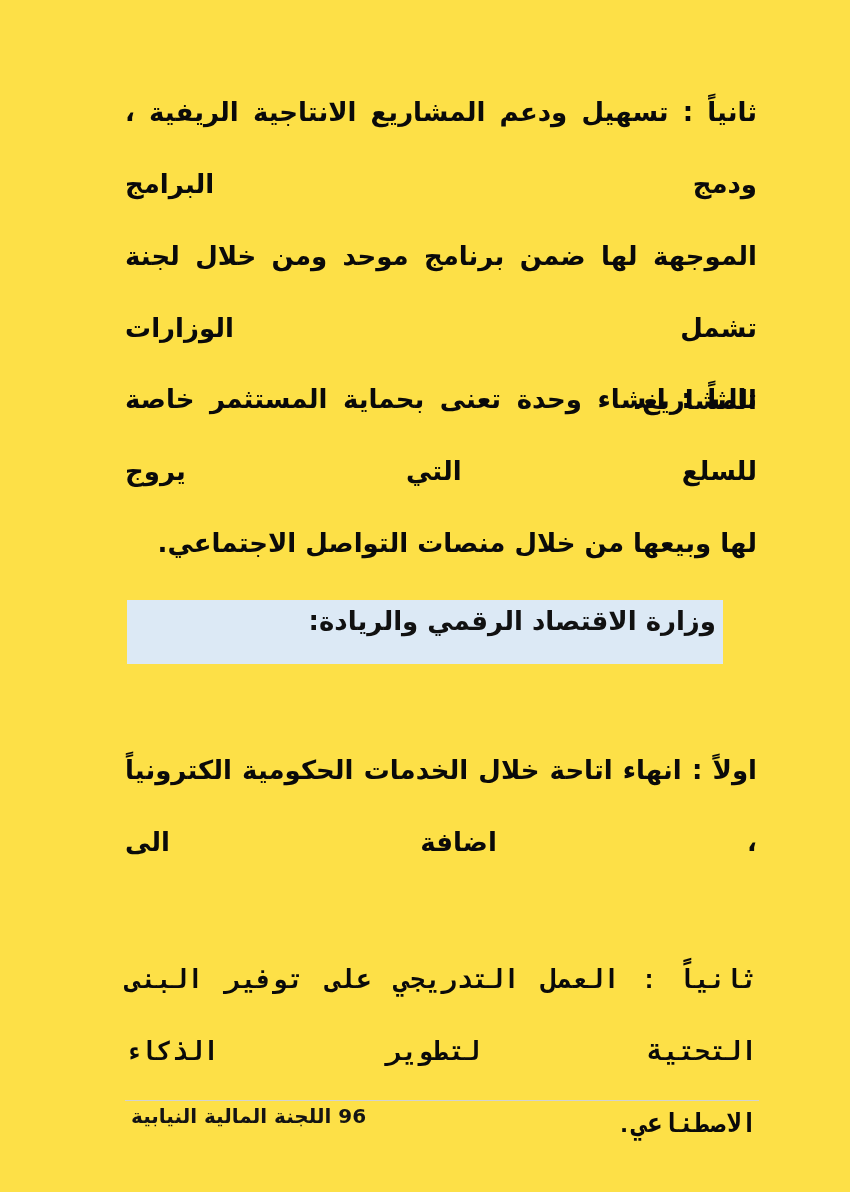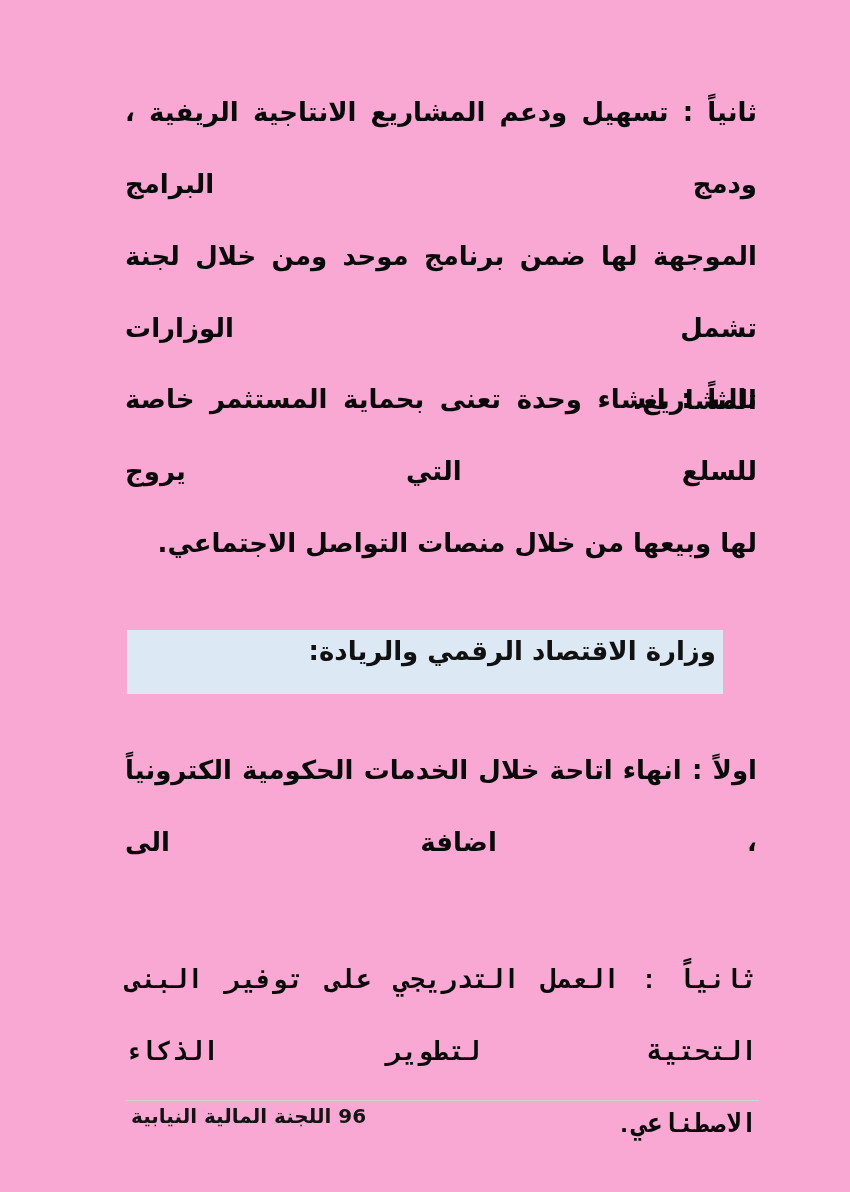--- a/index.html
+++ b/index.html
@@ -4,21 +4,21 @@
 <style>
   html, body {
     margin: 0;
     padding: 0;
     background: #ffffff;
   }
   .page {
     position: relative;
     width: 850px;
     height: 1192px;
-    background: #f9a8d4;
+    background: #fde047;
     overflow: hidden;
     font-family: "DejaVu Sans", sans-serif;
     color: #060606;
   }
   .body-par {
     position: absolute;
     left: 125px;
     width: 632px;
     direction: rtl;
     font-size: 26px;
@@ -36,21 +36,21 @@
     text-align-last: justify;
     white-space: normal;
     word-spacing: 1px;
   }
   .line.last {
     text-align: right;
   }
   .heading-band {
     position: absolute;
     left: 127px;
-    top: 630px;
+    top: 600px;
     width: 596px;
     height: 64px;
     background: #dce9f5;
     direction: rtl;
   }
   .heading-band .heading-text {
     display: block;
     padding: 1px 7px 0 0;
     font-size: 26px;
     font-weight: 700;

